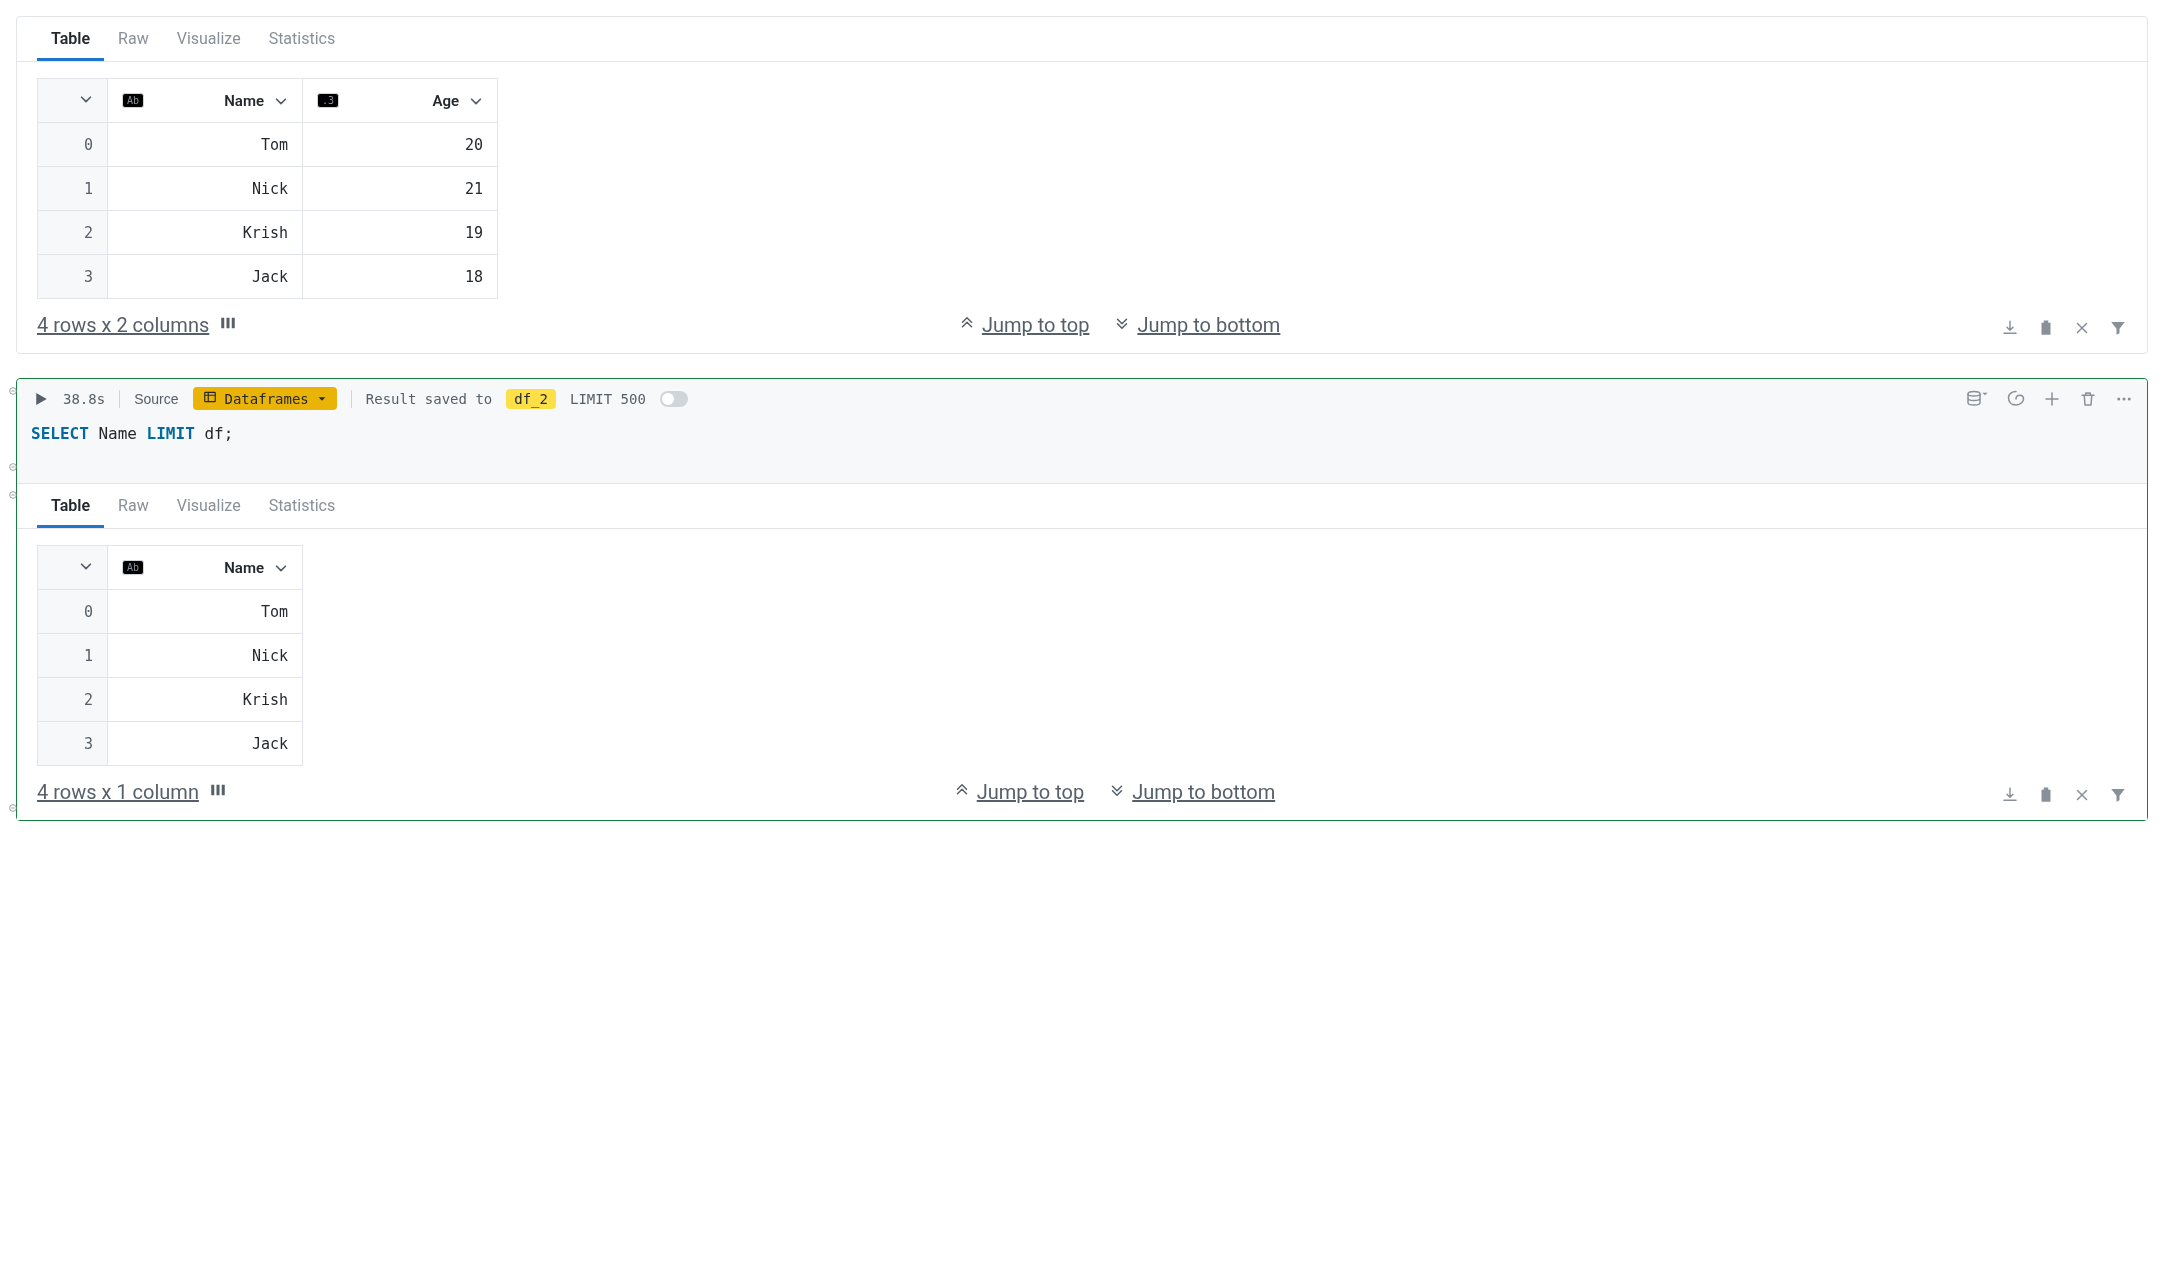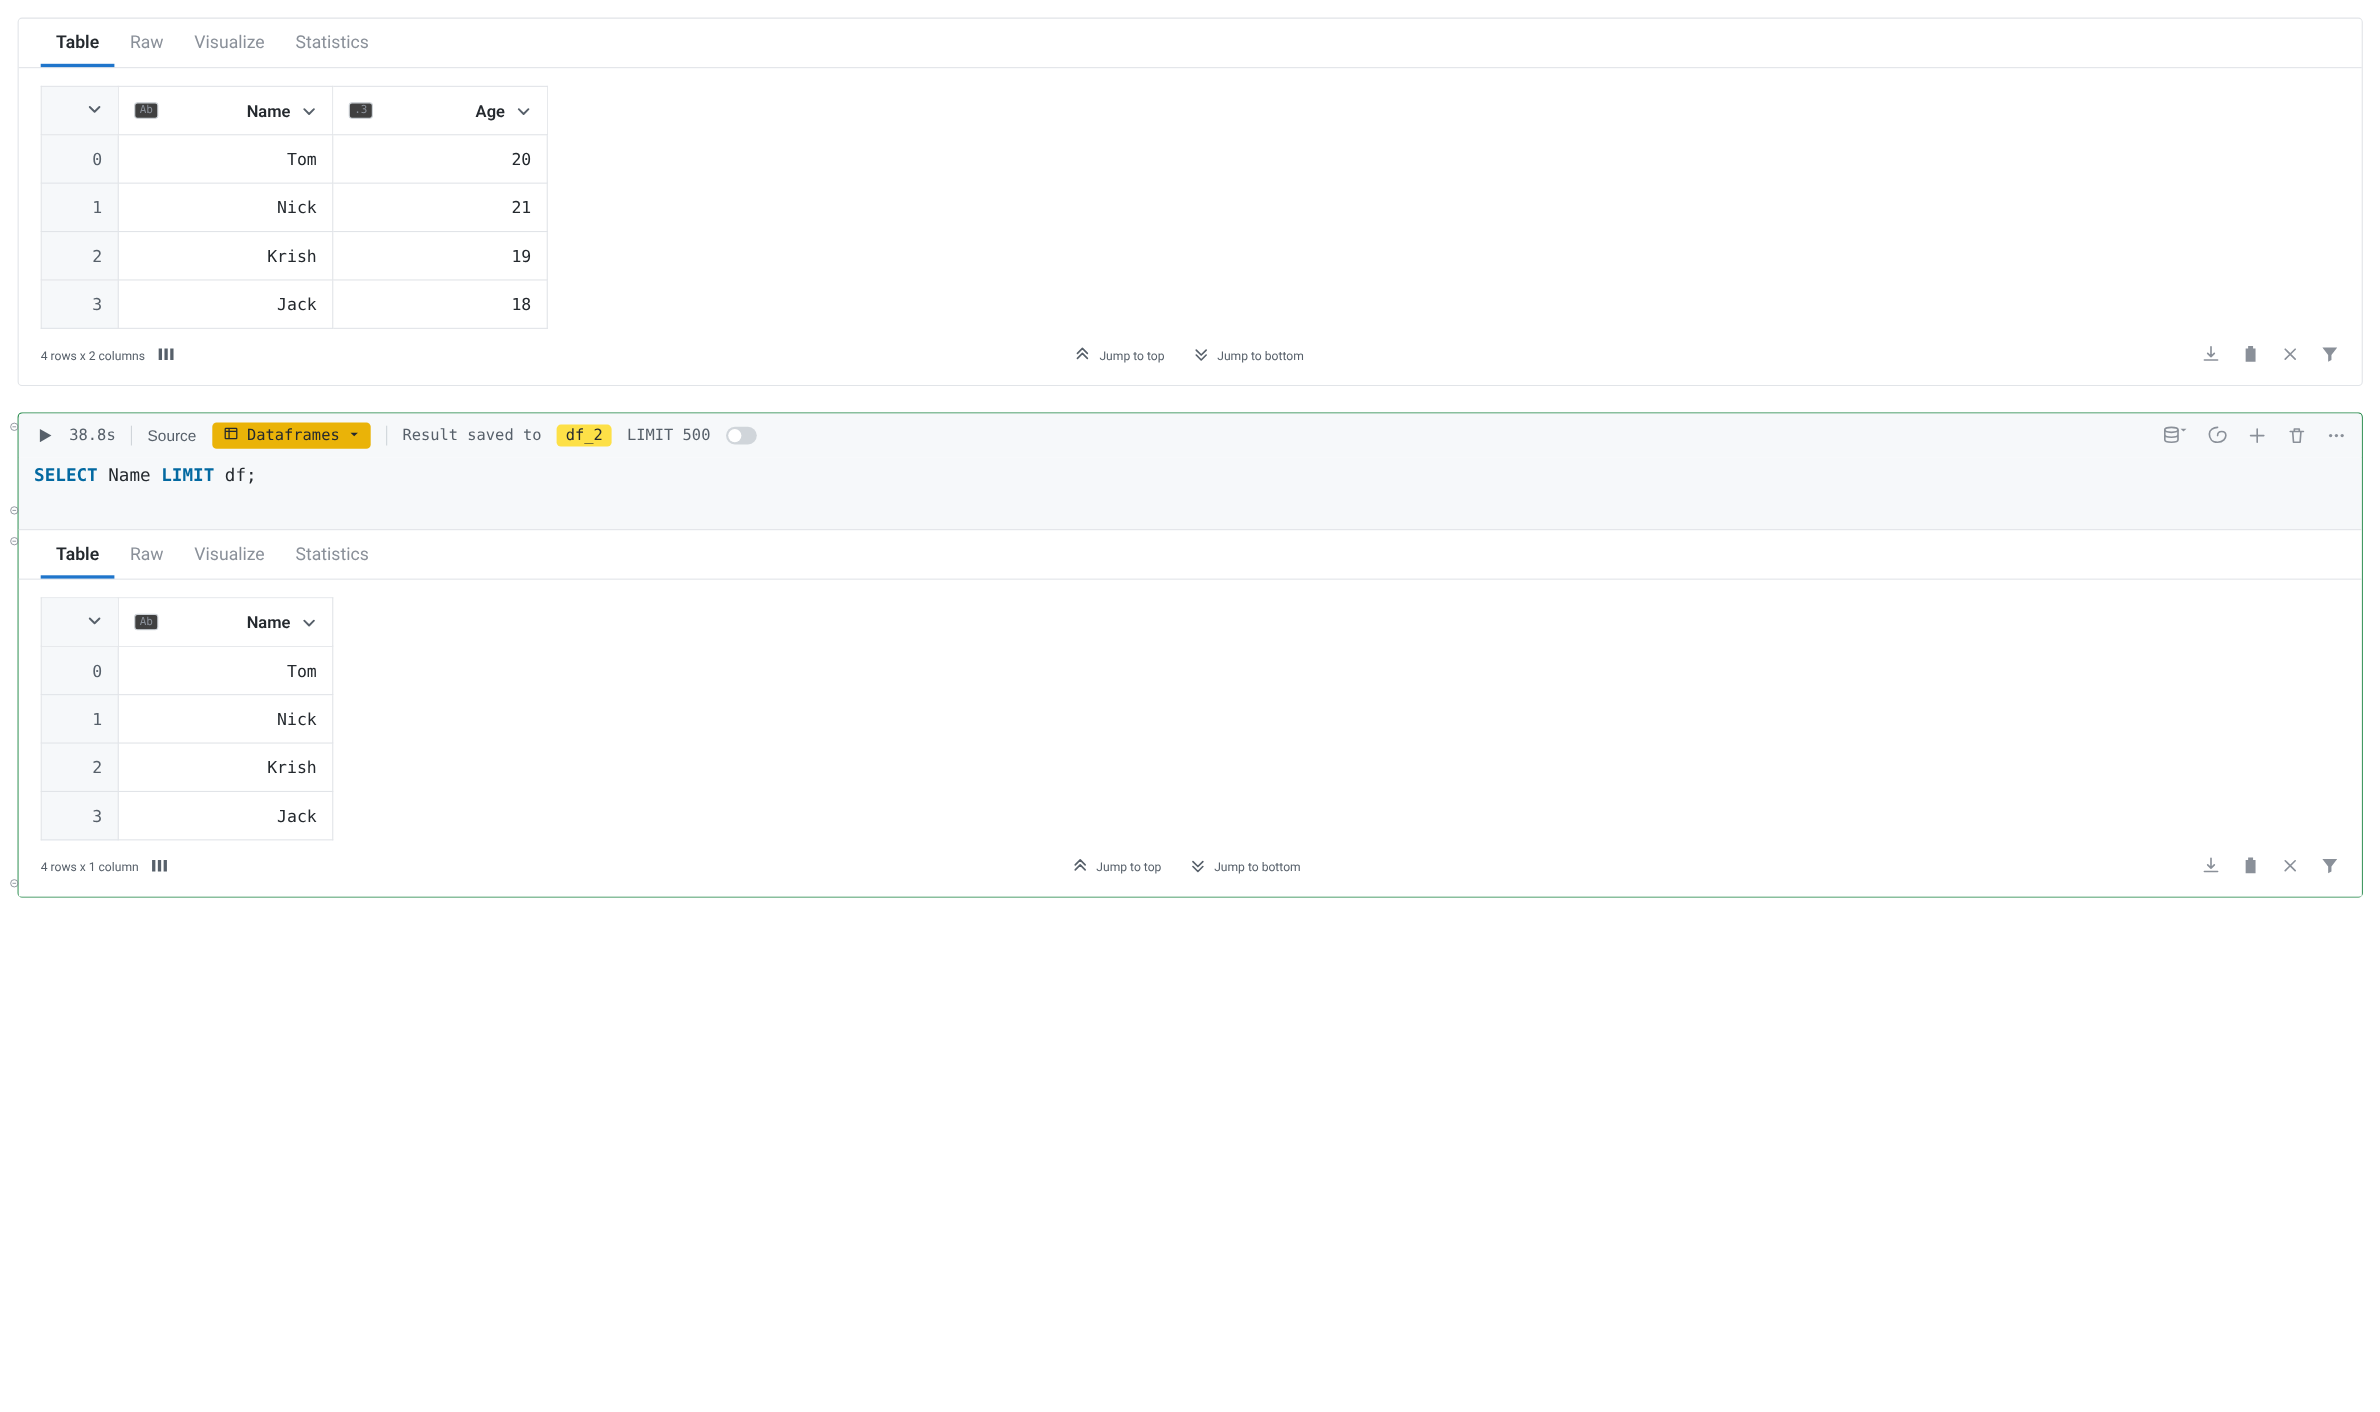--- a/index.html
+++ b/index.html
@@ -85,40 +85,41 @@
     justify-content: space-between;
     gap: 10px;
   }
   .type-badge {
     font-size: 10px;
     color: #8a9099;
     border: 1px solid #d0d5da;
     border-radius: 3px;
     padding: 1px 4px;
     font-family: ui-monospace, SFMono-Regular, Menlo, Consolas, monospace;
-    background: #404040;
+    background: #000000;
     font-weight: 400;
   }
   .col-name { flex: 1; text-align: right; }
   .chev {
     color: #57606a;
     display: inline-flex;
   }
   .chev svg { width: 14px; height: 14px; }
   table.data td.idx {
     background: #f6f8fa;
     color: #57606a;
     width: 70px;
   }
   .footer {
     display: flex;
-    align-items: flex-start;
+    align-items: flex-end;
     padding: 14px 20px 16px 20px;
     color: #57606a;
-    font-size: 11px;
+    font-size: 20px;
+    text-decoration: underline;
   }
   .footer .summary {
     display: flex;
     align-items: center;
     gap: 10px;
   }
   .footer .center {
     flex: 1;
     display: flex;
     justify-content: center;

